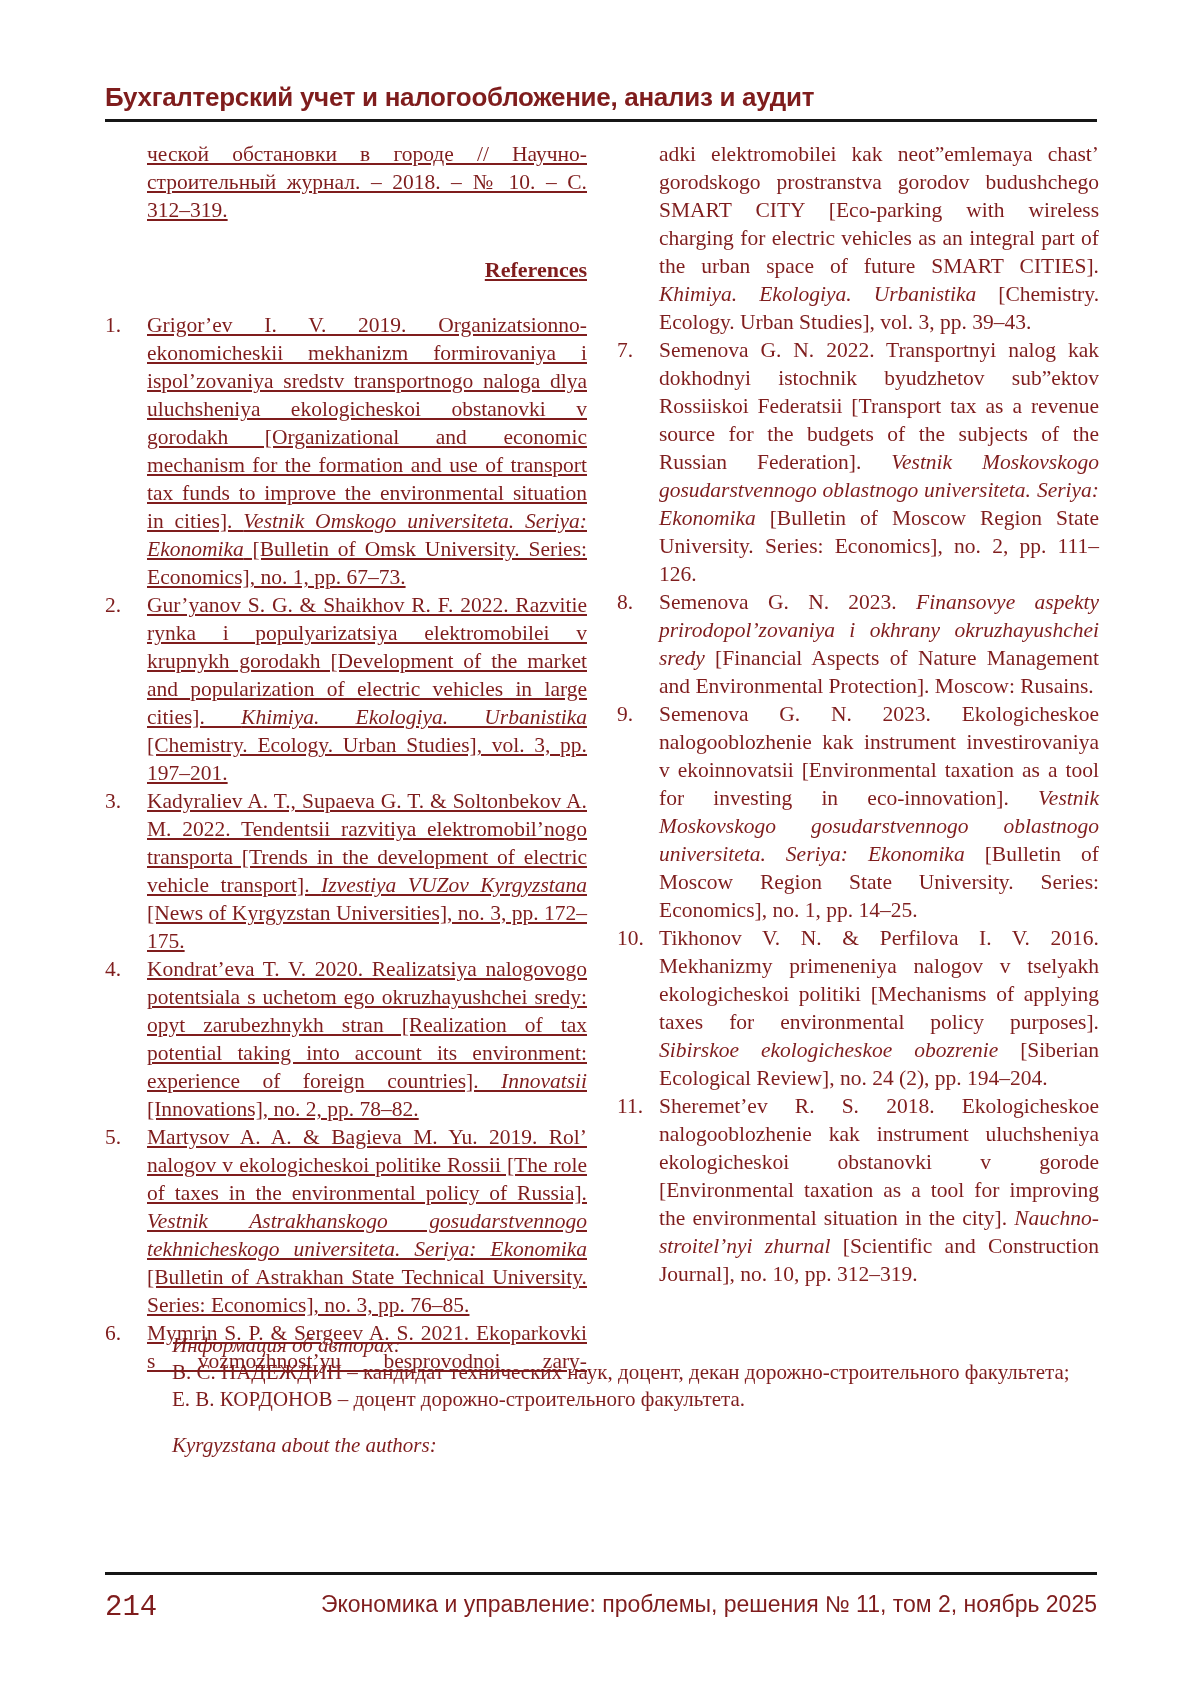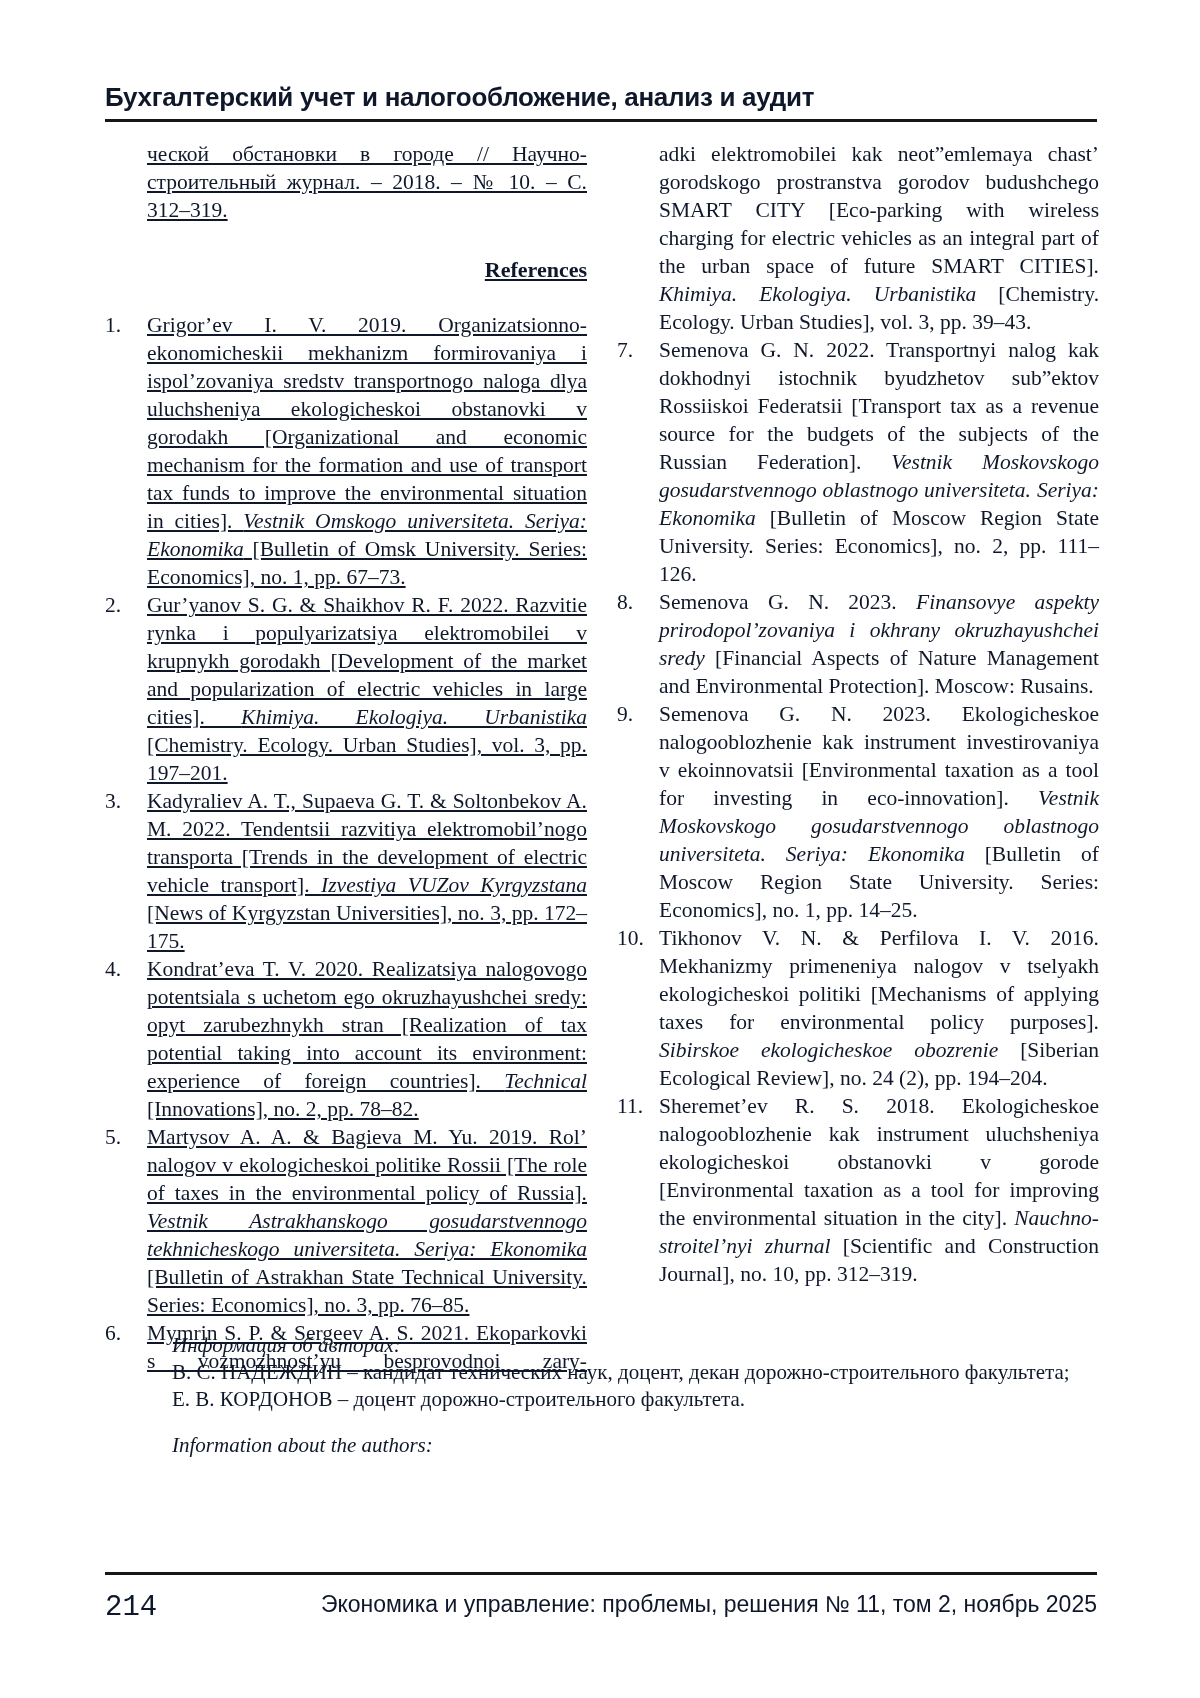--- a/index.html
+++ b/index.html
@@ -2,21 +2,21 @@
 <html lang="ru"><head>
 <meta charset="utf-8">
 <style>
   html,body{margin:0;padding:0;background:#ffffff;}
   #page{
     position:relative;
     width:1200px;
     height:1698px;
     background:#ffffff;
     font-family:"Liberation Serif", serif;
-    color:#0f172a;
+    color:#7f1d1d;
     overflow:hidden;
   }
   .header-title{
     position:absolute;
     left:105px; top:82px;
     font-family:"Liberation Sans", sans-serif;
     font-weight:bold;
     font-size:26px;
     letter-spacing:-0.3px;
     white-space:nowrap;
@@ -91,21 +91,21 @@
   <div class="header-title">Бухгалтерский учет и налогообложение, анализ и аудит</div>
   <div class="rule rule-top"></div>
 
   <div class="col col-left">
     <p class="cont">ческой обстановки в городе // Научно-строительный журнал. – 2018. – № 10. – С. 312–319.</p>
     <div class="refs-heading">References</div>
     <ul class="reflist">
         <li class="ref"><span class="refnum">1.</span><span><span>Grigor’ev I. V. 2019. Organizatsionno-ekonomicheskii mekhanizm formirovaniya i ispol’zovaniya sredstv transportnogo naloga dlya uluchsheniya ekologicheskoi obstanovki v gorodakh [Organizational and economic mechanism for the formation and use of transport tax funds to improve the environmental situation in cities]. </span><i>Vestnik Omskogo universiteta. Seriya: Ekonomika</i><span> [Bulletin of Omsk University. Series: Economics], no. 1, pp. 67–73.</span></span></li>
         <li class="ref"><span class="refnum">2.</span><span><span>Gur’yanov S. G. &amp; Shaikhov R. F. 2022. Razvitie rynka i populyarizatsiya elektromobilei v krupnykh gorodakh [Development of the market and popularization of electric vehicles in large cities]. </span><i>Khimiya. Ekologiya. Urbanistika</i><span> [Chemistry. Ecology. Urban Studies], vol. 3, pp. 197–201.</span></span></li>
         <li class="ref"><span class="refnum">3.</span><span><span>Kadyraliev A. T., Supaeva G. T. &amp; Soltonbekov A. M. 2022. Tendentsii razvitiya elektromobil’nogo transporta [Trends in the development of electric vehicle transport]. </span><i>Izvestiya VUZov Kyrgyzstana</i><span> [News of Kyrgyzstan Universities], no. 3, pp. 172–175.</span></span></li>
-        <li class="ref"><span class="refnum">4.</span><span><span>Kondrat’eva T. V. 2020. Realizatsiya nalogovogo potentsiala s uchetom ego okruzhayushchei sredy: opyt zarubezhnykh stran [Realization of tax potential taking into account its environment: experience of foreign countries]. </span><i>Technical</i><span> [Innovations], no. 2, pp. 78–82.</span></span></li>
+        <li class="ref"><span class="refnum">4.</span><span><span>Kondrat’eva T. V. 2020. Realizatsiya nalogovogo potentsiala s uchetom ego okruzhayushchei sredy: opyt zarubezhnykh stran [Realization of tax potential taking into account its environment: experience of foreign countries]. </span><i>Innovatsii</i><span> [Innovations], no. 2, pp. 78–82.</span></span></li>
         <li class="ref"><span class="refnum">5.</span><span><span>Martysov A. A. &amp; Bagieva M. Yu. 2019. Rol’ nalogov v ekologicheskoi politike Rossii [The role of taxes in the environmental policy of Russia]. </span><i>Vestnik Astrakhanskogo gosudarstvennogo tekhnicheskogo universiteta. Seriya: Ekonomika</i><span> [Bulletin of Astrakhan State Technical University. Series: Economics], no. 3, pp. 76–85.</span></span></li>
         <li class="ref stretch"><span class="refnum">6.</span><span><span>Mymrin S. P. &amp; Sergeev A. S. 2021. Ekoparkovki s vozmozhnost’yu besprovodnoi zary-</span></span></li>
       </ul>
   </div>
 
   <div class="col col-right">
     <p class="cont"><span>adki elektromobilei kak neot”emlemaya chast’ gorodskogo prostranstva gorodov budushchego SMART CITY [Eco-parking with wireless charging for electric vehicles as an integral part of the urban space of future SMART CITIES]. </span><i>Khimiya. Ekologiya. Urbanistika</i><span> [Chemistry. Ecology. Urban Studies], vol. 3, pp. 39–43.</span></p>
     <ul class="reflist">
         <li class="ref"><span class="refnum">7.</span><span><span>Semenova G. N. 2022. Transportnyi nalog kak dokhodnyi istochnik byudzhetov sub”ektov Rossiiskoi Federatsii [Transport tax as a revenue source for the budgets of the subjects of the Russian Federation]. </span><i>Vestnik Moskovskogo gosudarstvennogo oblastnogo universiteta. Seriya: Ekonomika</i><span> [Bulletin of Moscow Region State University. Series: Economics], no. 2, pp. 111–126.</span></span></li>
         <li class="ref"><span class="refnum">8.</span><span><span>Semenova G. N. 2023. </span><i>Finansovye aspekty prirodopol’zovaniya i okhrany okruzhayushchei sredy</i><span> [Financial Aspects of Nature Management and Environmental Protection]. Moscow: Rusains.</span></span></li>
@@ -117,20 +117,20 @@
 
   <div class="authors" id="authors-ru">
     <div class="label">Информация об авторах:</div>
     <div>
         <div>В. С. НАДЕЖДИН – кандидат технических наук, доцент, декан дорожно-строительного факультета;</div>
         <div>Е. В. КОРДОНОВ – доцент дорожно-строительного факультета.</div>
       </div>
   </div>
 
   <div class="authors" id="authors-en">
-    <div class="label">Information about the authors:</div>
+    <div class="label">Kyrgyzstana about the authors:</div>
   </div>
 
   <div class="rule rule-bottom"></div>
   <div class="page-num">214</div>
   <div class="journal">Экономика и управление: проблемы, решения № 11, том 2, ноябрь 2025</div>
 
 </div>
 
 </body></html>

